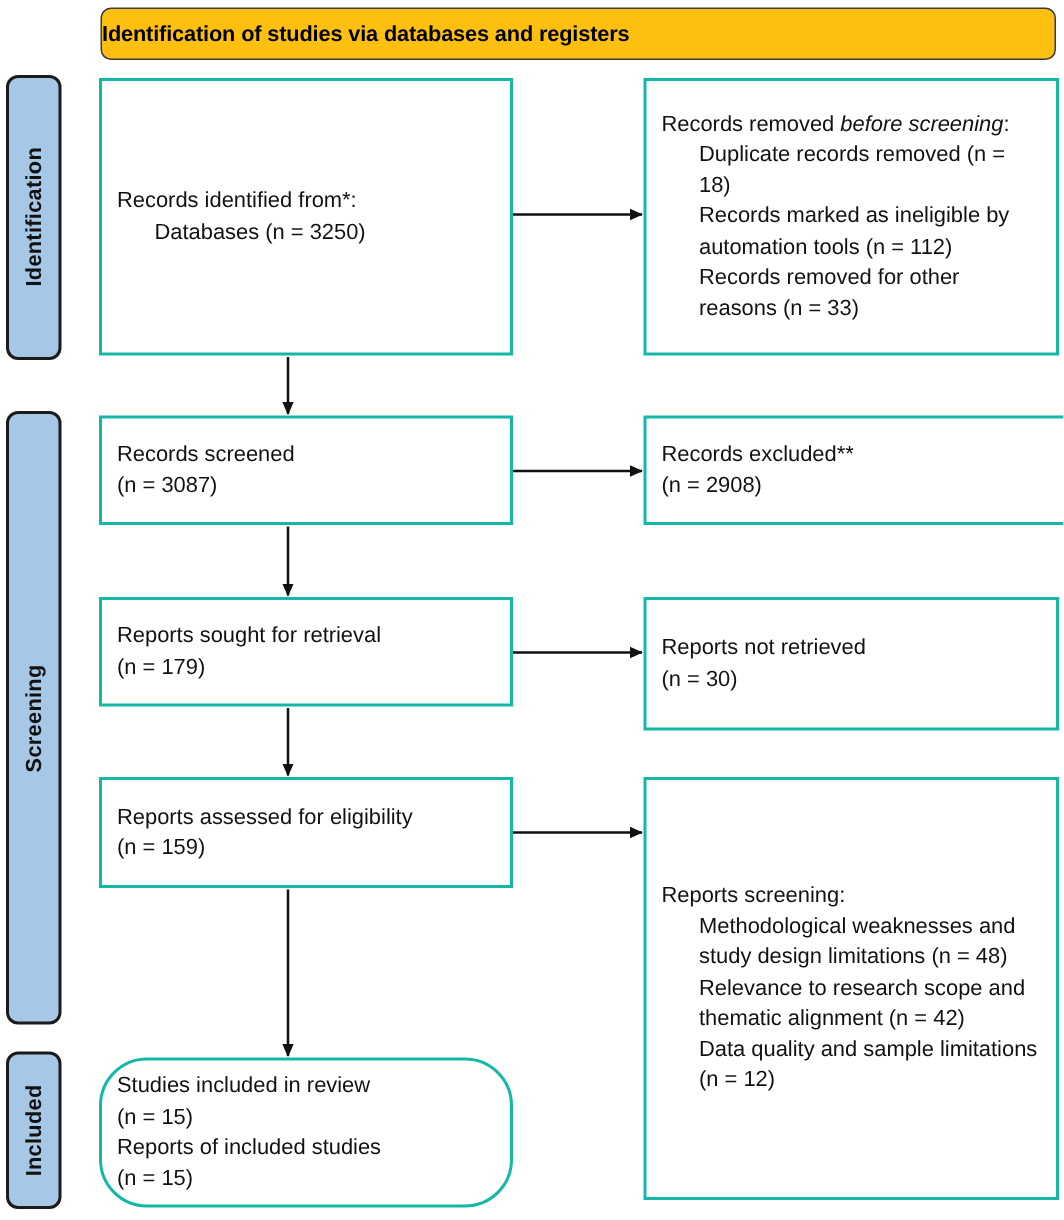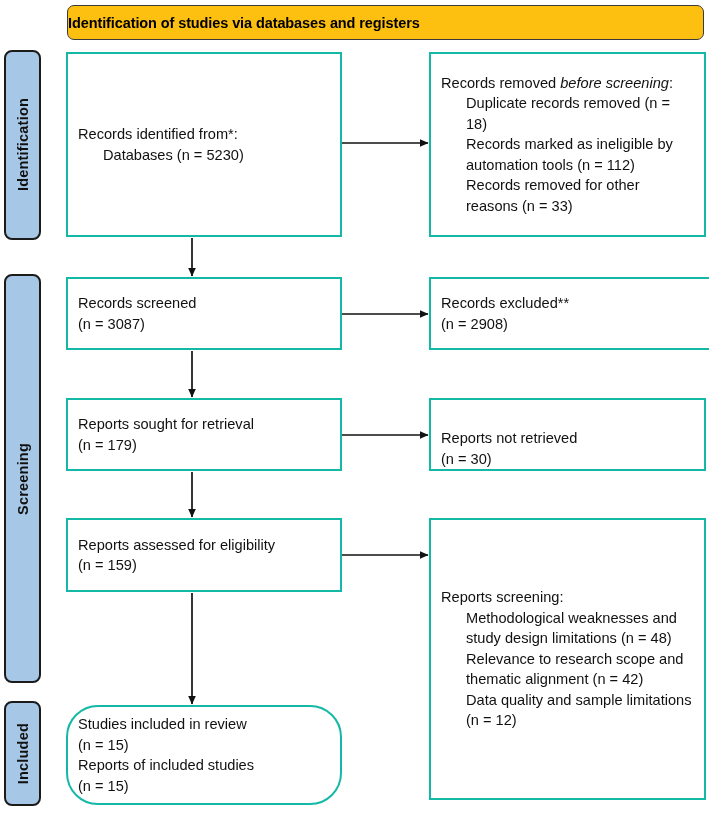--- a/index.html
+++ b/index.html
@@ -90,21 +90,21 @@
   }
   .line.indent { padding-left: 25px; }
   .line .it { font-style: italic; }
 
   
   #box-identified        { left: 66px;  top: 52px;  width: 276px; height: 185px; }
   #box-removed-before    { left: 429px; top: 52px;  width: 277px; height: 185px; }
   #box-screened          { left: 66px;  top: 277px; width: 276px; height: 73px;  }
   #box-excluded-screened { left: 429px; top: 277px; width: 315px; height: 73px;  }
   #box-sought            { left: 66px;  top: 398px; width: 276px; height: 73px;  }
-  #box-not-retrieved     { left: 429px; top: 398px; width: 277px; height: 73px; align-items: flex-end;  }
+  #box-not-retrieved     { left: 429px; top: 398px; width: 277px; height: 89px;  }
   #box-assessed          { left: 66px;  top: 518px; width: 276px; height: 74px;  }
   #box-reports-excluded  { left: 429px; top: 518px; width: 277px; height: 282px; }
   #box-included          { left: 66px;  top: 705px; width: 276px; height: 100px; border-radius: 32px; }
   #box-reports-excluded .box-inner { padding-top: 0; }
   #box-reports-excluded  { align-items: center; }
 
   
   .conn { position: absolute; }
   .conn svg { display: block; }
 </style>
@@ -123,21 +123,21 @@
   <div class="phase" id="phase-screening">
     <span class="phase-text">Screening</span>
   </div>
   <div class="phase" id="phase-included">
     <span class="phase-text">Included</span>
   </div>
 
   <div class="box" id="box-identified">
     <div class="box-inner">
       <div class="line">Records identified from*:</div>
-      <div class="line indent">Databases (n = 5230)</div>
+      <div class="line indent">Databases (n = 3250)</div>
     </div>
   </div>
 
   <div class="box" id="box-removed-before">
     <div class="box-inner">
       <div class="line"><span>Records removed </span><span class="it">before screening</span><span>:</span></div>
       <div class="line indent">Duplicate records removed (n = 18)</div>
       <div class="line indent">Records marked as ineligible by automation tools (n = 112)</div>
       <div class="line indent">Records removed for other reasons (n = 33)</div>
     </div>

